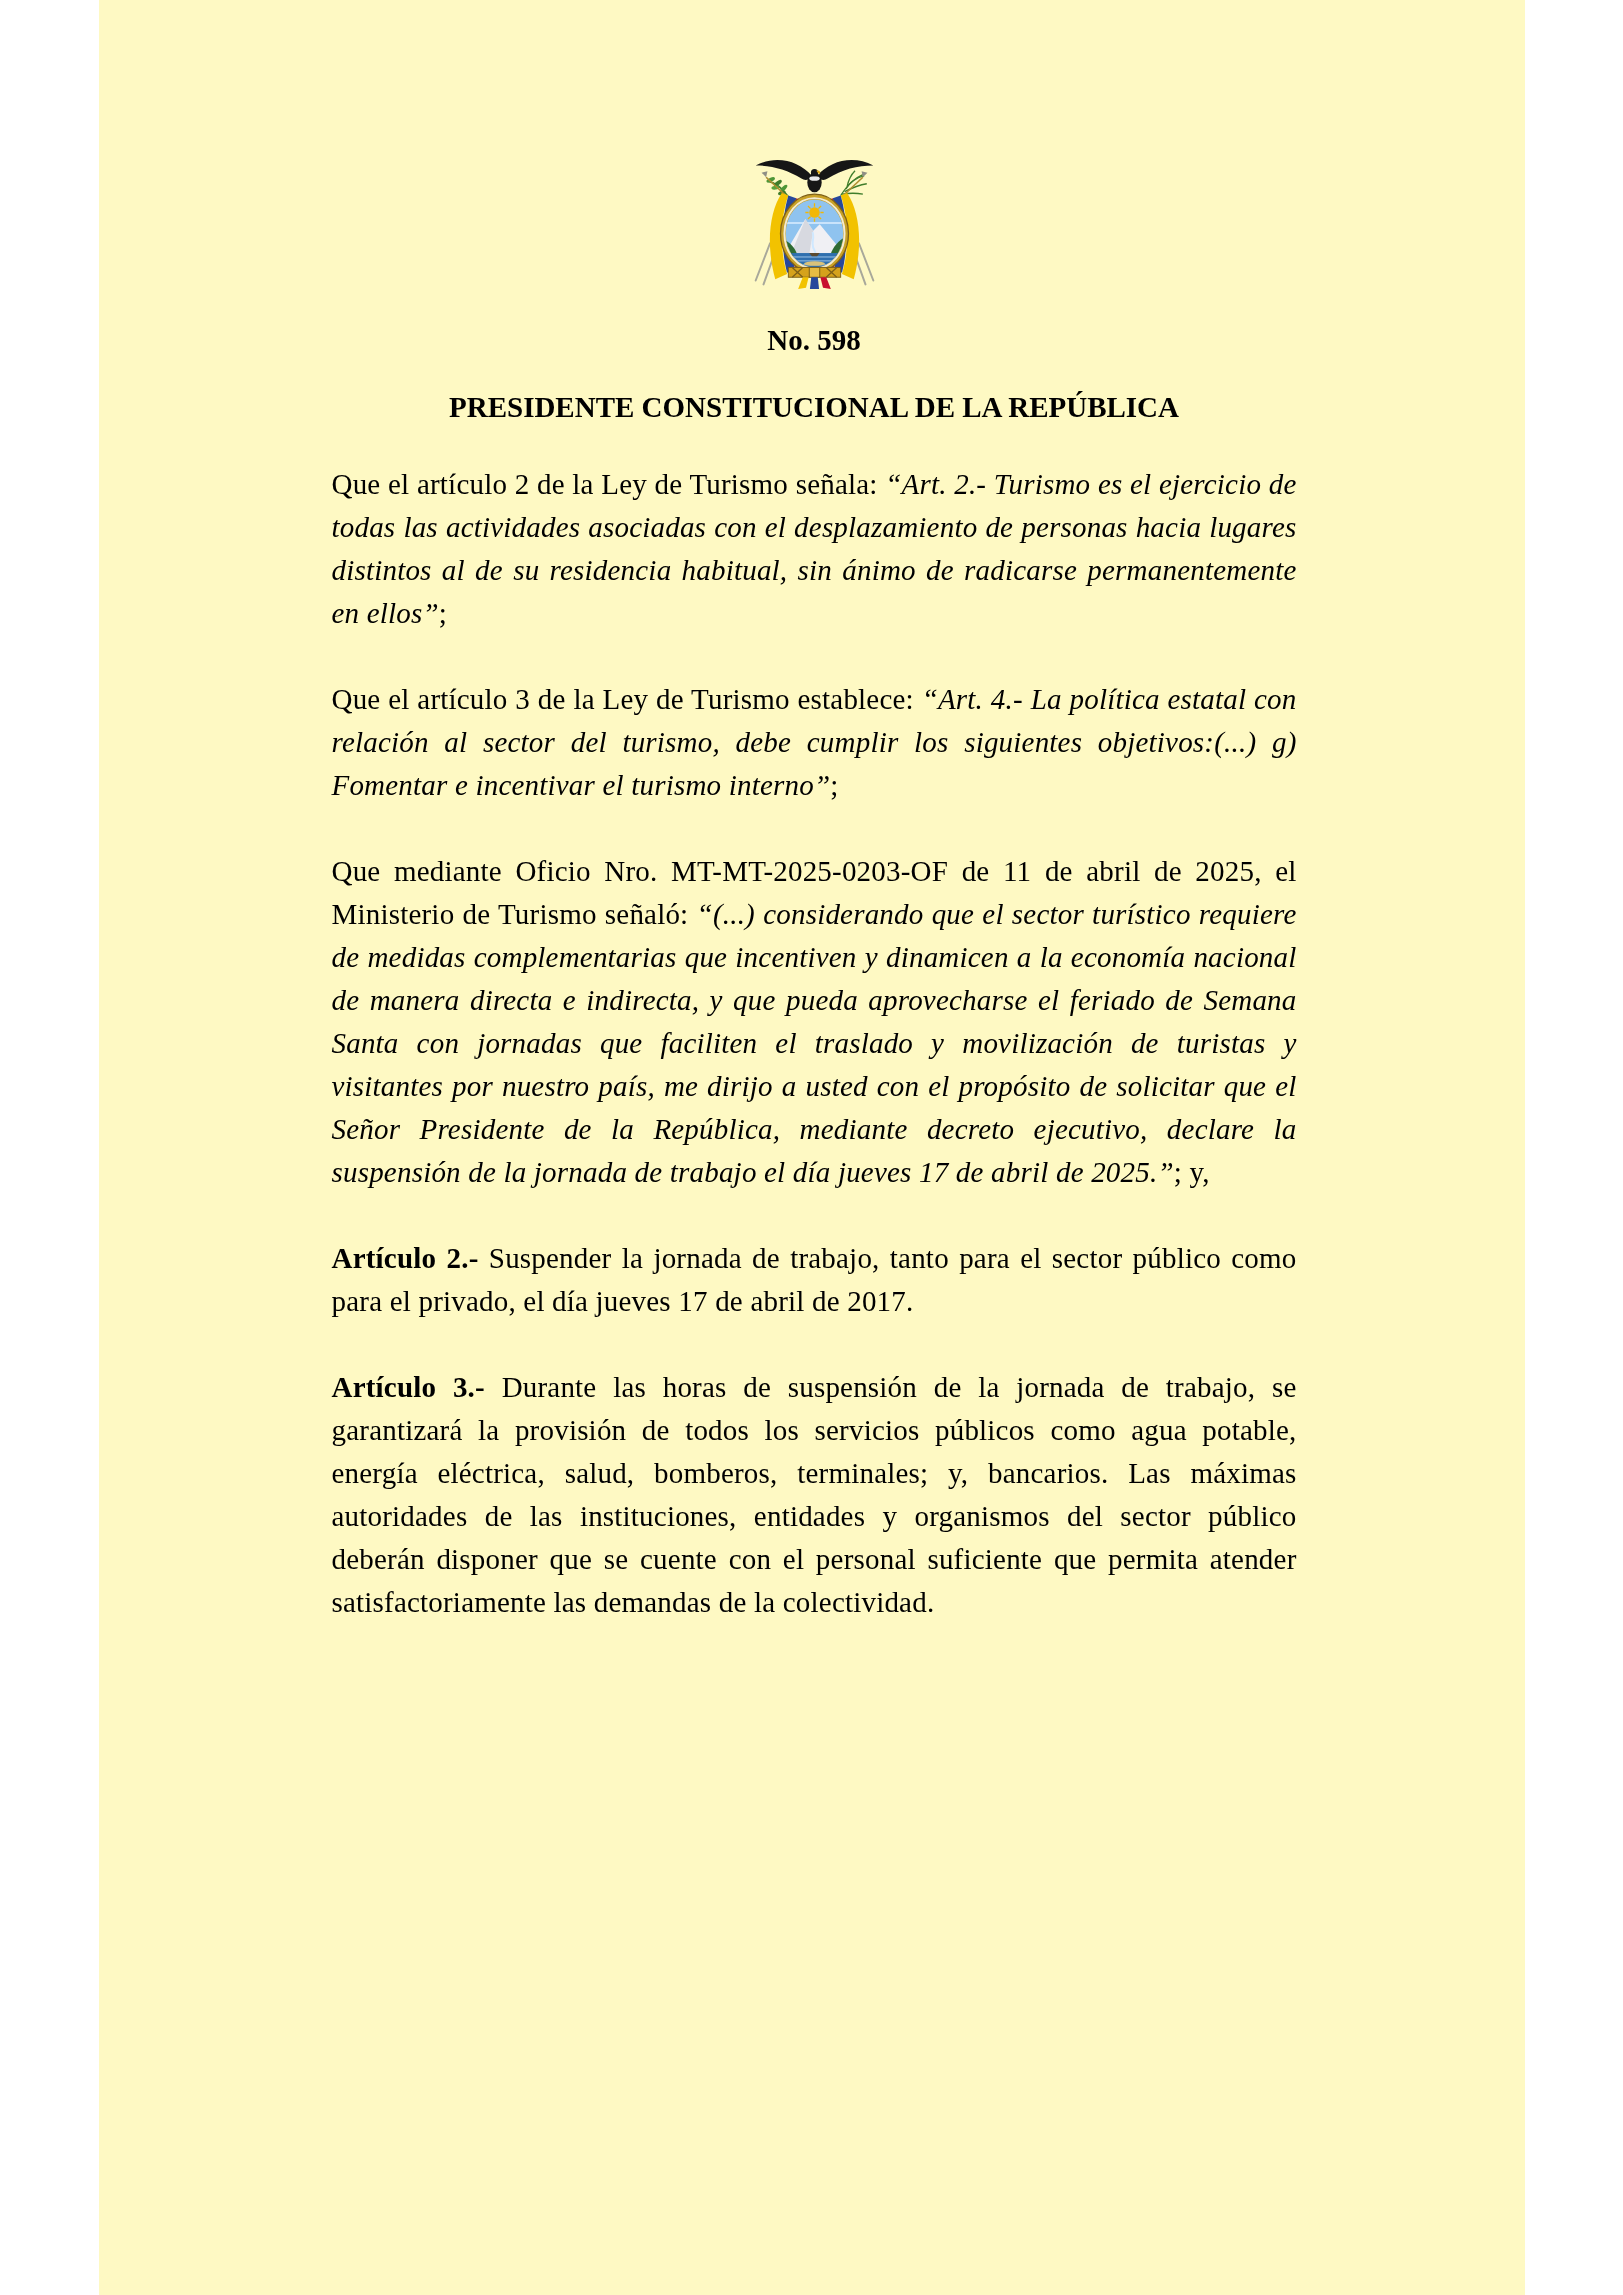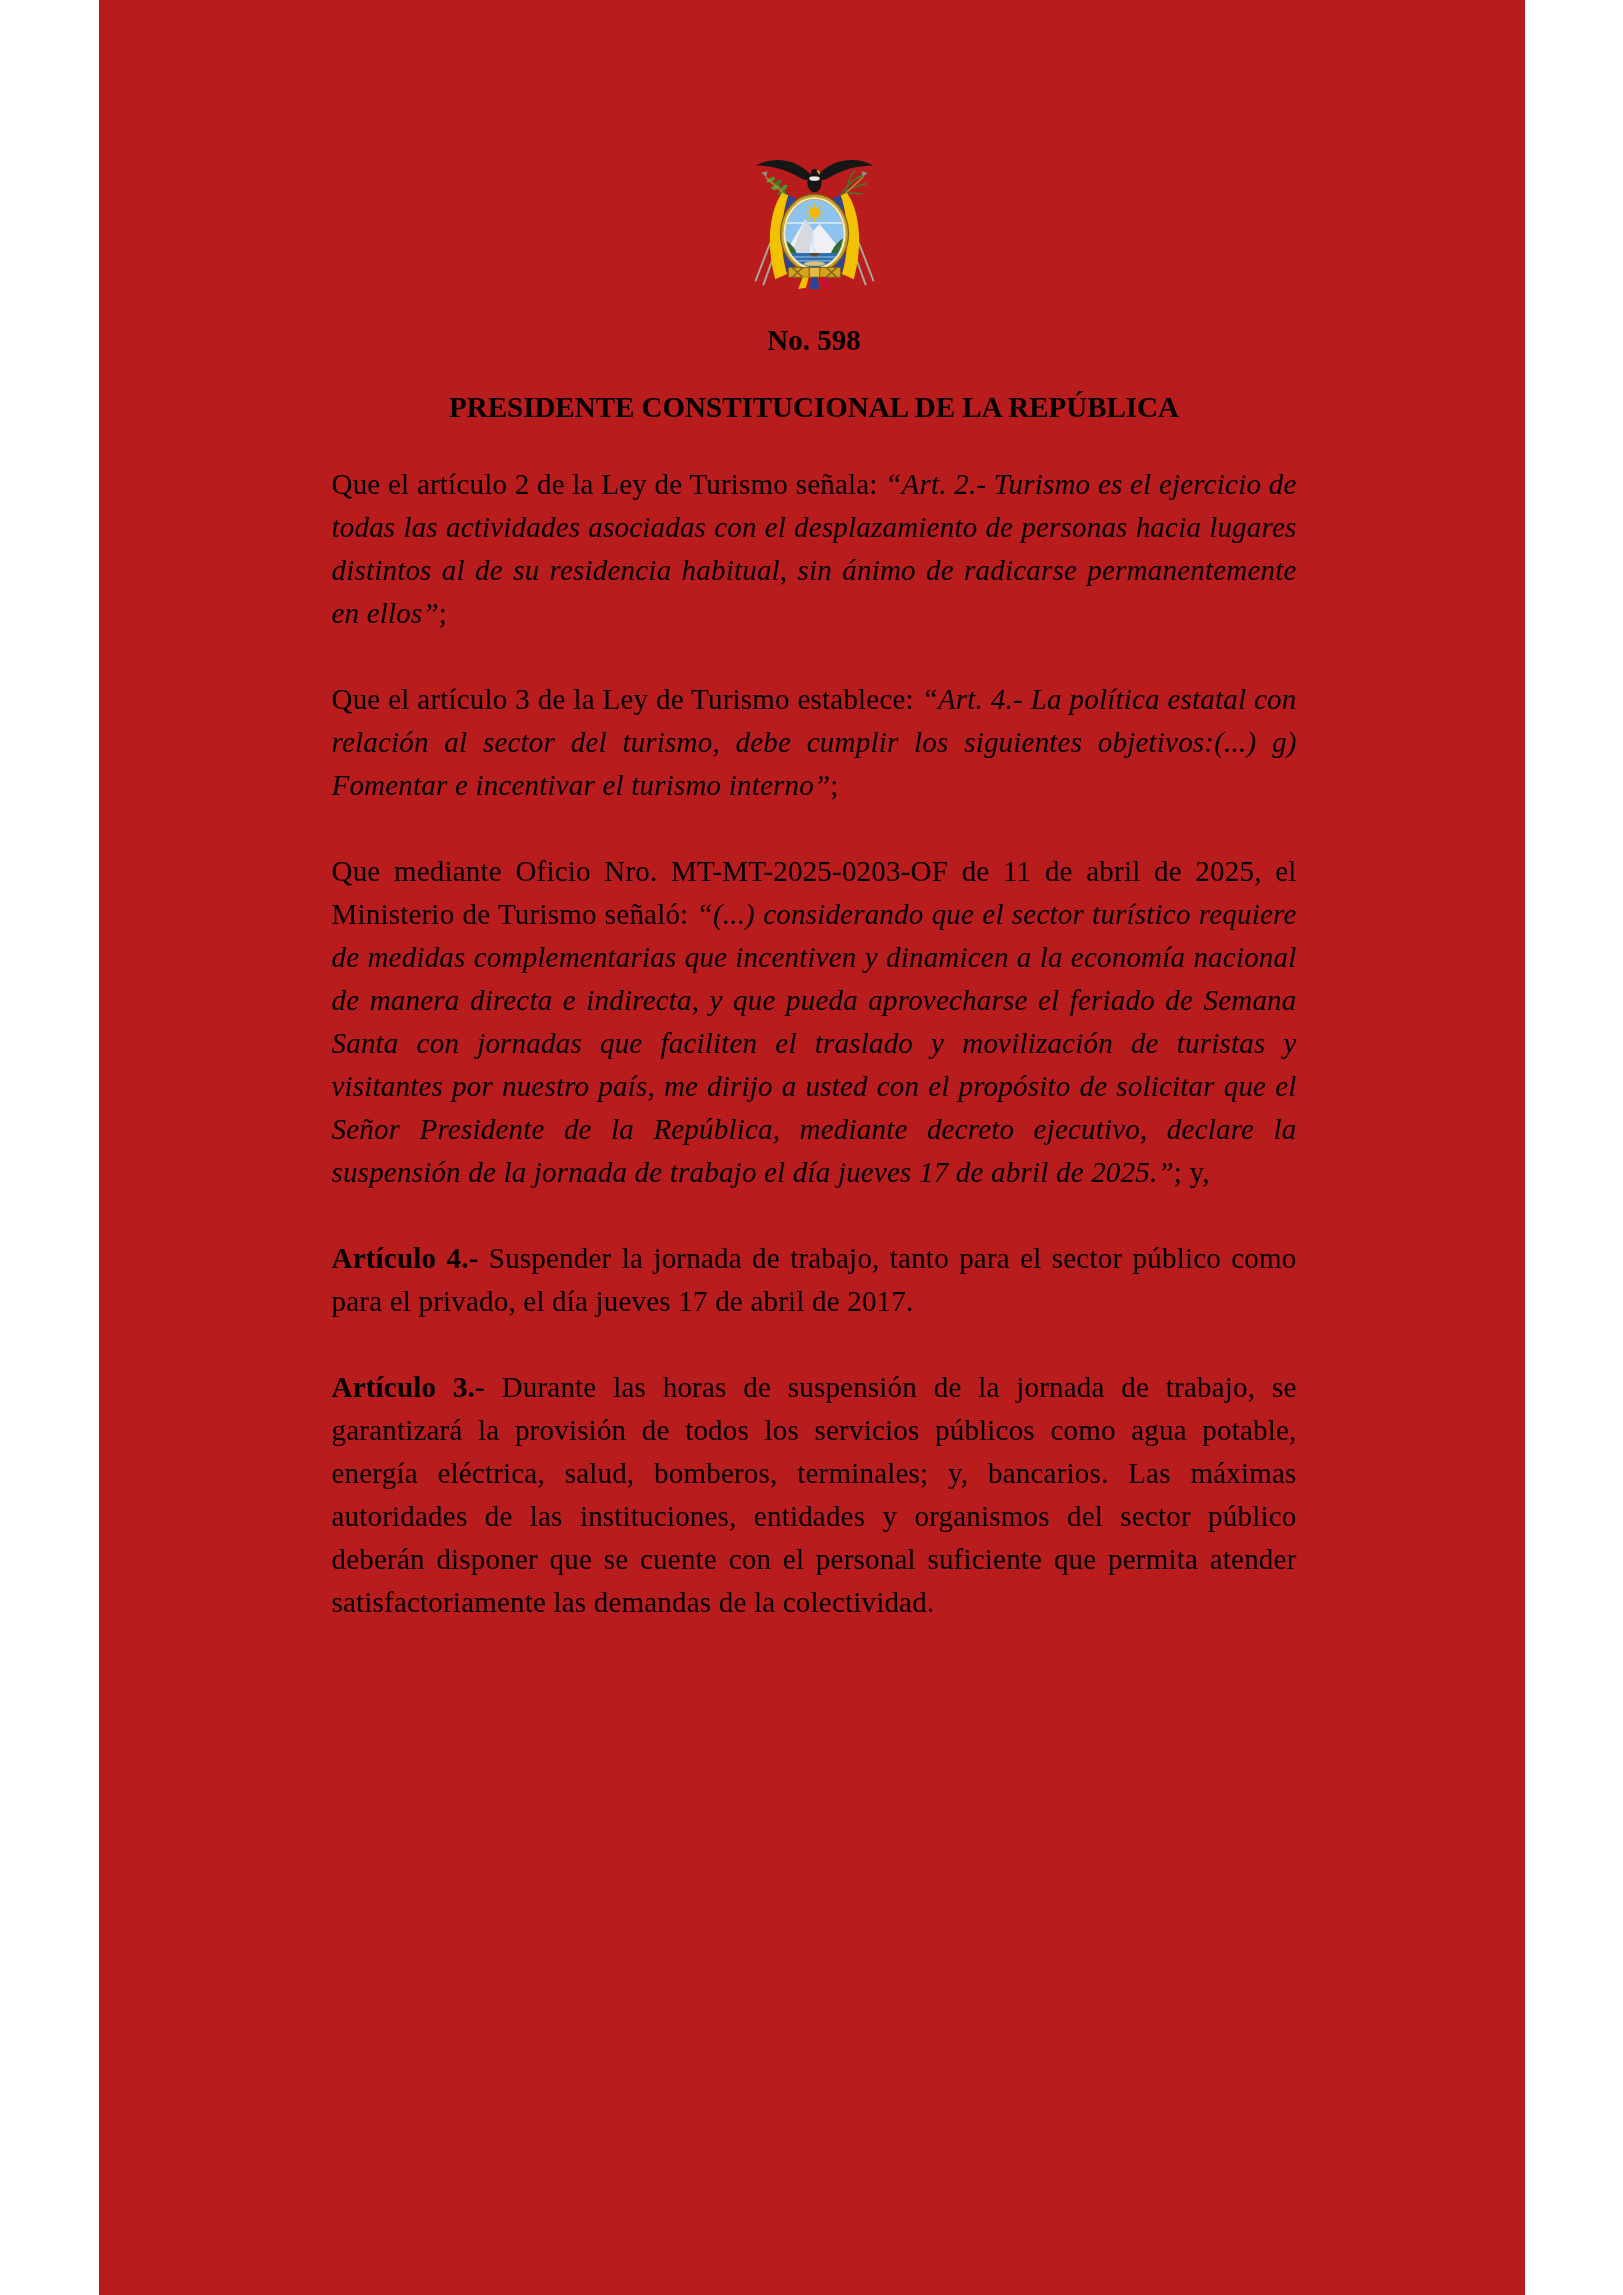--- a/index.html
+++ b/index.html
@@ -2,21 +2,21 @@
 <html style="font-size:10.5px"><head>
 <meta charset="utf-8">
 <style>
   html, body { margin: 0; padding: 0; background: #ffffff; }
   .page {
     position: relative;
     width: 1426px;
     height: 2295px;
     box-sizing: border-box;
     margin: 0 auto;
-    background: #b91c1c;
+    background: #fef9c3;
     color: #000000;
     font-family: "Liberation Serif", "DejaVu Serif", serif;
     font-size: 29px;
     line-height: 43px;
     padding: 155px 228px 0 233px;
     overflow: hidden;
   }
   .emblem { width: 131px; height: 134px; margin: 0 auto; }
   .emblem svg { display: block; }
   p { margin: 0; }
@@ -148,20 +148,20 @@
   <p class="center president-title">PRESIDENTE CONSTITUCIONAL DE LA REPÚBLICA</p>
 
   <p class="body-par"><span>Que el artículo 2 de la Ley de Turismo señala: </span><span class="quote">“Art. 2.- Turismo es el ejercicio de todas las actividades asociadas con el desplazamiento de personas hacia lugares distintos al de su residencia habitual, sin ánimo de radicarse permanentemente en ellos”</span><span>;</span></p>
 
   <p class="body-par"><span>Que el artículo 3 de la Ley de Turismo establece: </span><span class="quote">“Art. 4.- La política estatal con relación al sector del turismo, debe cumplir los siguientes objetivos:(...) g) Fomentar e incentivar el turismo interno”</span><span>;</span></p>
 
   <p class="body-par"><span>Que mediante Oficio Nro. MT-MT-2025-0203-OF de 11 de abril de 2025, el Ministerio de Turismo señaló: </span><span class="quote">“(...) considerando que el sector turístico requiere de medidas complementarias que incentiven y dinamicen a la economía nacional de manera directa e indirecta, y que pueda aprovecharse el feriado de Semana Santa con jornadas que faciliten el traslado y movilización de turistas y visitantes por nuestro país, me dirijo a usted con el propósito de solicitar que el Señor Presidente de la República, mediante decreto ejecutivo, declare la suspensión de la jornada de trabajo el día jueves 17 de abril de 2025.”</span><span>; y,</span></p>
 
 
 
-  <p class="body-par"><span class="art-label">Artículo 4.-</span><span> Suspender la jornada de trabajo, tanto para el sector público como para el privado, el día jueves 17 de abril de 2017.</span></p>
+  <p class="body-par"><span class="art-label">Artículo 2.-</span><span> Suspender la jornada de trabajo, tanto para el sector público como para el privado, el día jueves 17 de abril de 2017.</span></p>
 
 
 
   <p class="body-par"><span class="art-label">Artículo 3.-</span><span> Durante las horas de suspensión de la jornada de trabajo, se garantizará la provisión de todos los servicios públicos como agua potable, energía eléctrica, salud, bomberos, terminales; y, bancarios. Las máximas autoridades de las instituciones, entidades y organismos del sector público deberán disponer que se cuente con el personal suficiente que permita atender satisfactoriamente las demandas de la colectividad.</span></p>
 
 </div>
 
 
 </body></html>

